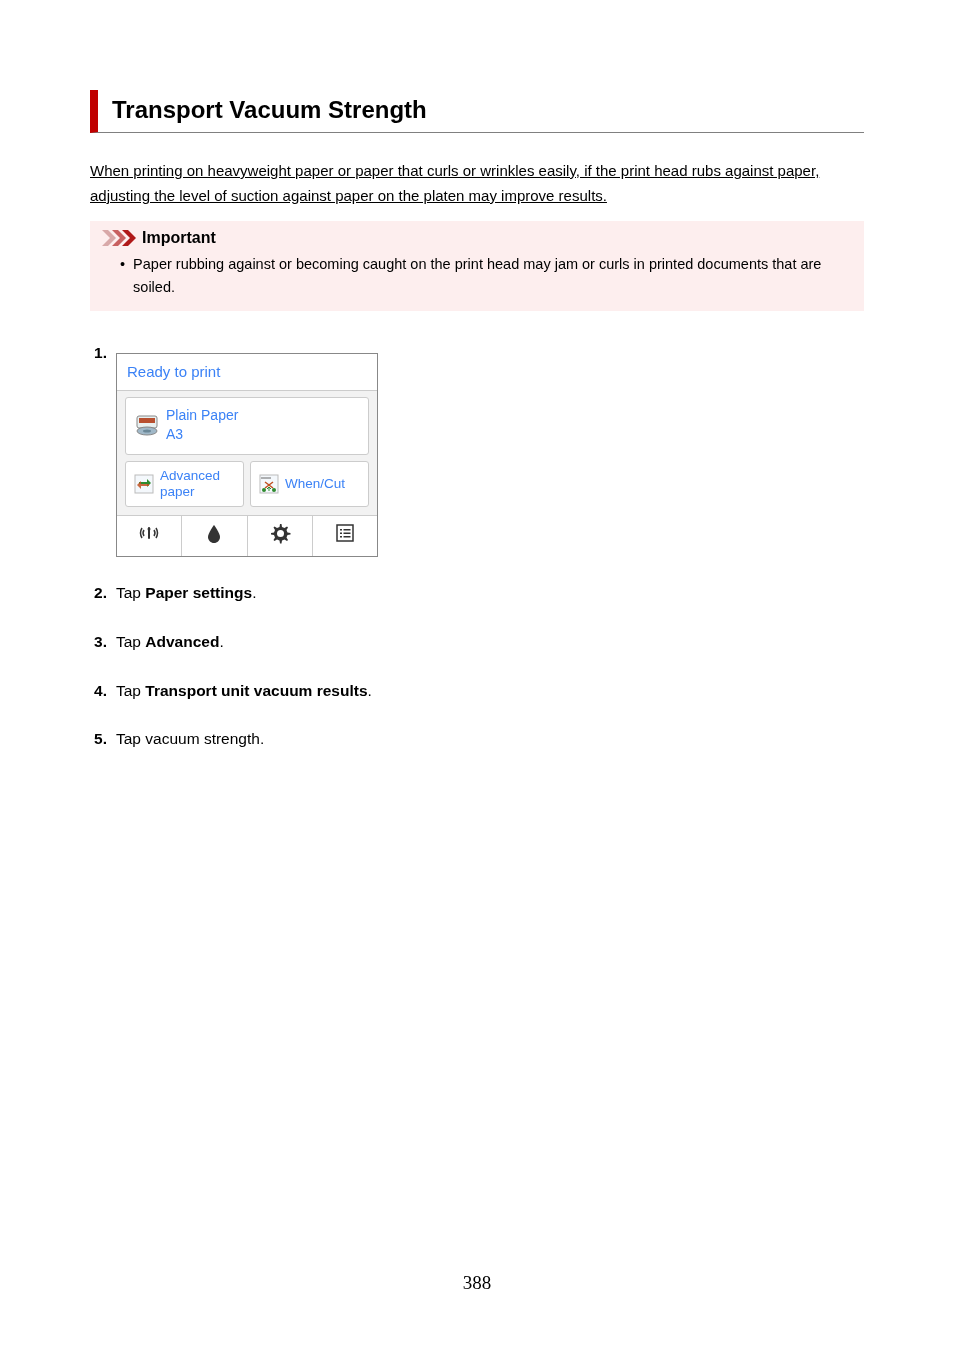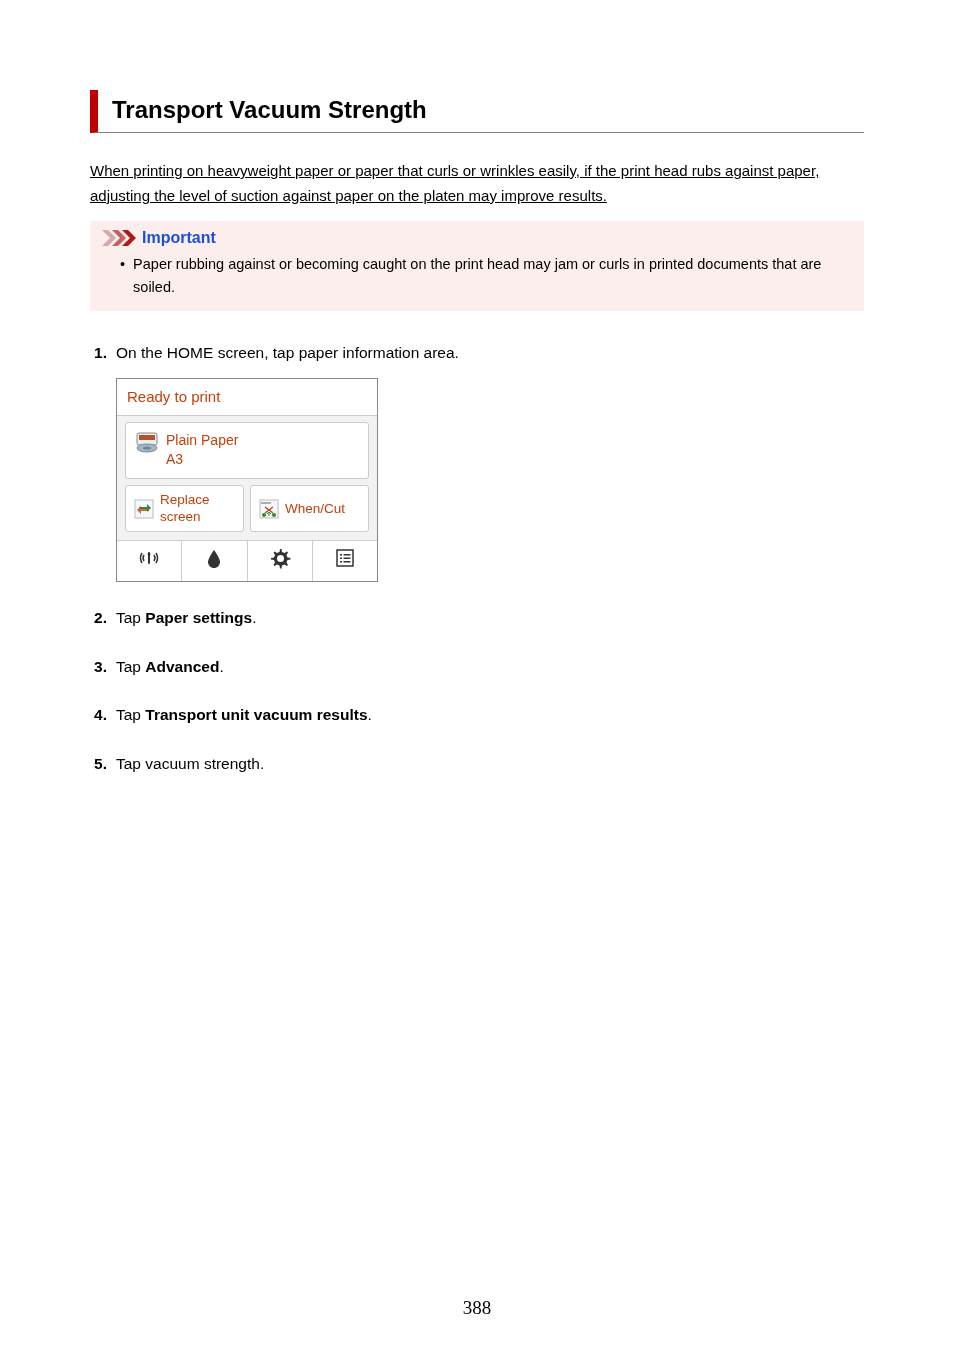--- a/index.html
+++ b/index.html
@@ -43,21 +43,21 @@
       gap: 6px;
       margin-bottom: 6px;
     }
     .chevron-icon {
       display: inline-flex;
       align-items: center;
     }
     .callout-title {
       font-size: 16px;
       font-weight: bold;
-      color: #1d4ed8;
+      color: #000000;
     }
     .callout-body {
       font-size: 14.5px;
       line-height: 1.6;
       padding-left: 18px;
     }
     .callout-bullet {
       display: flex;
       gap: 8px;
     }
@@ -87,36 +87,36 @@
     .step-body {
       flex: 1;
     }
     .device-screen {
       width: 262px;
       border: 1px solid #888888;
       background: #f2f2f2;
       margin-top: 12px;
       font-family: Arial, sans-serif;
       font-size: 14px;
-      color: #c2410c;
+      color: #3b82f6;
     }
     .ds-status {
       background: #ffffff;
       padding: 6px 10px;
       font-size: 15px;
       border-bottom: 1px solid #cccccc;
     }
     .ds-paper-info {
       background: #ffffff;
       margin: 6px 8px;
       border: 1px solid #cccccc;
       border-radius: 3px;
       padding: 8px 10px 10px 10px;
       display: flex;
-      align-items: flex-start;
+      align-items: center;
       gap: 8px;
     }
     .ds-paper-icon {
       width: 22px;
       height: 22px;
       flex-shrink: 0;
     }
     .ds-paper-text {
       font-size: 14px;
       line-height: 1.35;
@@ -193,21 +193,20 @@
       <span>Paper rubbing against or becoming caught on the print head may jam or curls in printed documents that are soiled.</span>
     </div>
   </div>
 </div>
 
 <ol class="steps">
 
   <li class="step-item">
     <span class="num">1</span>
     <div class="step-body">
-      <span>On the HOME screen, tap paper information area.</span>
 
       <div class="device-screen">
         <div class="ds-status">Ready to print</div>
         <div class="ds-paper-info">
           <span class="ds-paper-icon">
             <svg width="22" height="22" viewBox="0 0 22 22">
               <rect x="1" y="2" width="20" height="12" rx="2" fill="#e8f0f0" stroke="#888" stroke-width="1"></rect>
               <rect x="3" y="4" width="16" height="5" fill="#b85030"></rect>
               <ellipse cx="11" cy="17" rx="10" ry="4" fill="#a0b8c8" stroke="#888" stroke-width="1"></ellipse>
               <ellipse cx="11" cy="17" rx="4" ry="1.5" fill="#6b8898"></ellipse>
@@ -220,21 +219,21 @@
         </div>
         <div class="ds-row">
           <div class="ds-btn">
             <span class="ds-btn-icon">
               <svg width="20" height="20" viewBox="0 0 20 20">
                 <rect x="1" y="1" width="18" height="18" fill="#f4f8fc" stroke="#bbb" stroke-width="1"></rect>
                 <path d="M5 8 L13 8 L13 5 L17 9 L13 13 L13 10 L5 10 Z" fill="#2e8b2e"></path>
                 <path d="M15 12 L7 12 L7 15 L3 11 L7 7 L7 10 L15 10 Z" fill="#c05020" opacity="0.85"></path>
               </svg>
             </span>
-            <span>Replace screen</span>
+            <span>Advanced paper</span>
           </div>
           <div class="ds-btn">
             <span class="ds-btn-icon">
               <svg width="20" height="20" viewBox="0 0 20 20">
                 <rect x="1" y="1" width="18" height="18" fill="#f4f8fc" stroke="#bbb" stroke-width="1"></rect>
                 <path d="M3 5 L3 3 M5 5 L5 3 M7 5 L7 3 M9 5 L9 3 M11 5 L11 3" stroke="#666" stroke-width="1"></path>
                 <path d="M6 8 L14 14 M6 14 L14 8" stroke="#c05020" stroke-width="1.5"></path>
                 <circle cx="5" cy="16" r="2" fill="#2e8b2e"></circle>
                 <circle cx="15" cy="16" r="2" fill="#2e8b2e"></circle>
                 <path d="M10 17 L10 13 L8 15 M10 13 L12 15" stroke="#2e8b2e" stroke-width="1" fill="none"></path>

